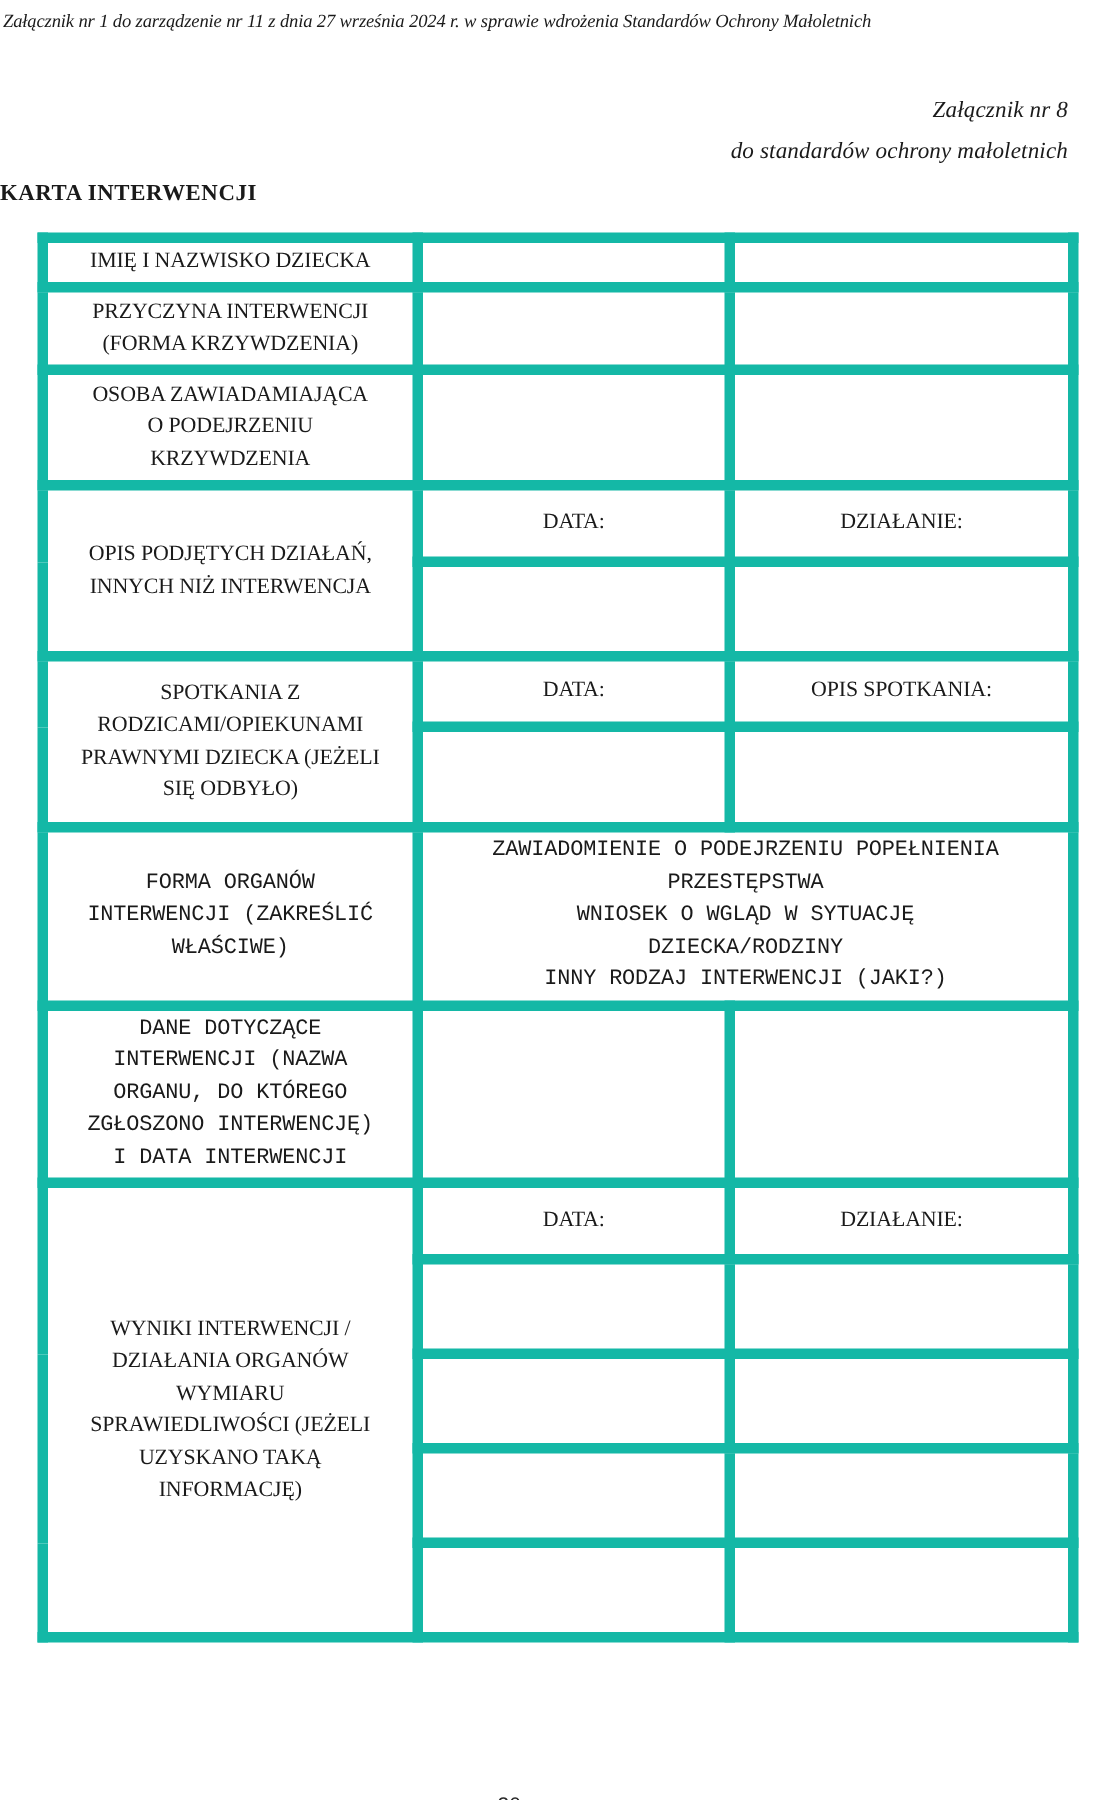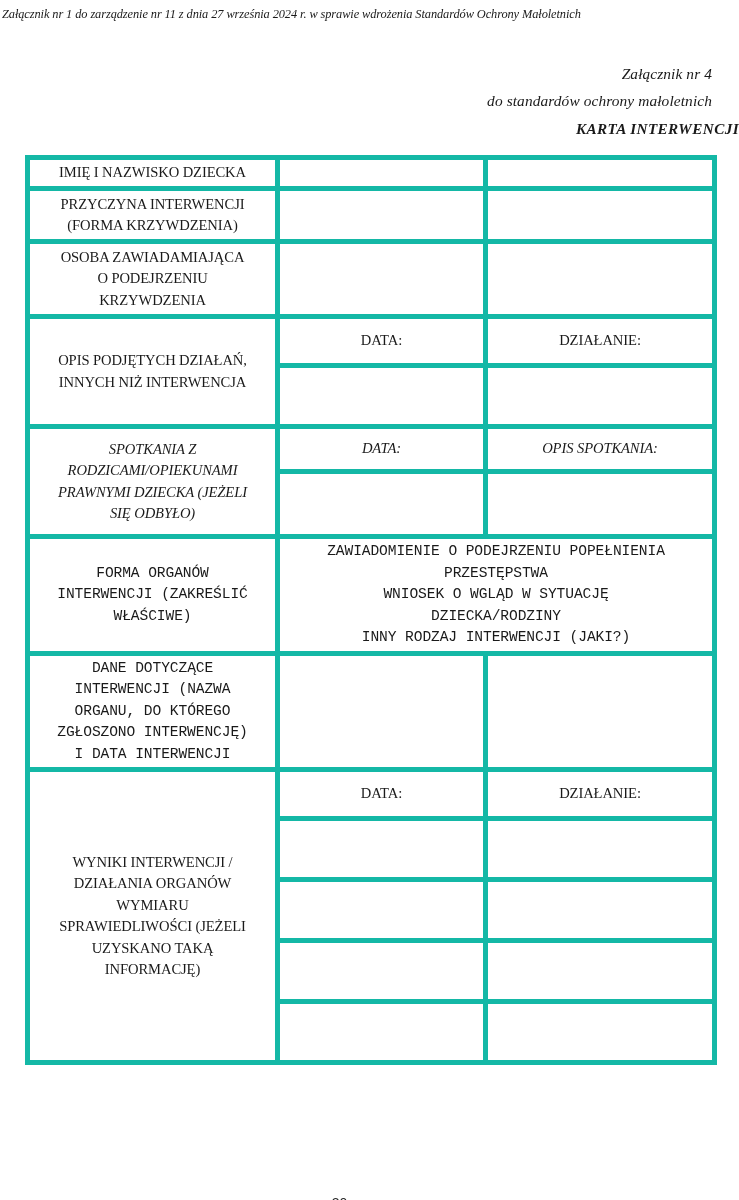--- a/index.html
+++ b/index.html
@@ -48,52 +48,51 @@
     font-size: 15.4px;
     line-height: 27px;
     letter-spacing: 0.1px;
   }
 
   .doc-title {
     position: absolute;
     top: 120px;
     left: 0;
     width: 739px;
-    text-align: right;
+    text-align: left;
     font-weight: bold;
     font-size: 15.2px;
     letter-spacing: 0.4px;
-    font-style: italic;
   }
 
   
   .form-table {
     position: absolute;
     top: 155px;
     left: 25px;
     width: 687px;
     border-collapse: collapse;
     table-layout: fixed;
   }
   .form-table td {
-    border: 5px solid #14b8a6;
+    border: 7px solid #14b8a6;
     vertical-align: middle;
     text-align: center;
     font-size: 14.6px;
     line-height: 21.5px;
     padding: 2px 4px;
     letter-spacing: -0.1px;
   }
   .col-label { width: 250px; }
   .col-a     { width: 208px; }
   .col-b     { width: 229px; }
 
   td.blank { padding: 0; }
   .r-h22  { height: 22px; }
-  .r-h36  { height: 36px; font-style: italic; }
+  .r-h36  { height: 36px; }
   .r-h40  { height: 40px; }
   .r-h44  { height: 44px; }
   .r-h56  { height: 56px; }
   .r-h60  { height: 60px; }
   .r-h66  { height: 66px; }
   .r-h96  { height: 96px; font-family: Liberation Mono, monospace; }
 
   .cell-text { display: block; }
 
   
@@ -109,21 +108,21 @@
   }
 </style>
 </head>
 <body>
 
 <div class="page">
 
   <div class="doc-header">Załącznik nr 1 do zarządzenie nr 11  z dnia 27 września 2024 r. w sprawie wdrożenia Standardów Ochrony Małoletnich</div>
 
   <div class="annex-block">
-    <div class="annex-line">Załącznik nr 4</div>
+    <div class="annex-line">Załącznik nr 8</div>
     <div class="annex-line">do standardów ochrony małoletnich</div>
   </div>
 
   <div class="doc-title">KARTA INTERWENCJI</div>
 
   <table class="form-table">
     <colgroup>
       <col class="col-label">
       <col class="col-a">
       <col class="col-b">

